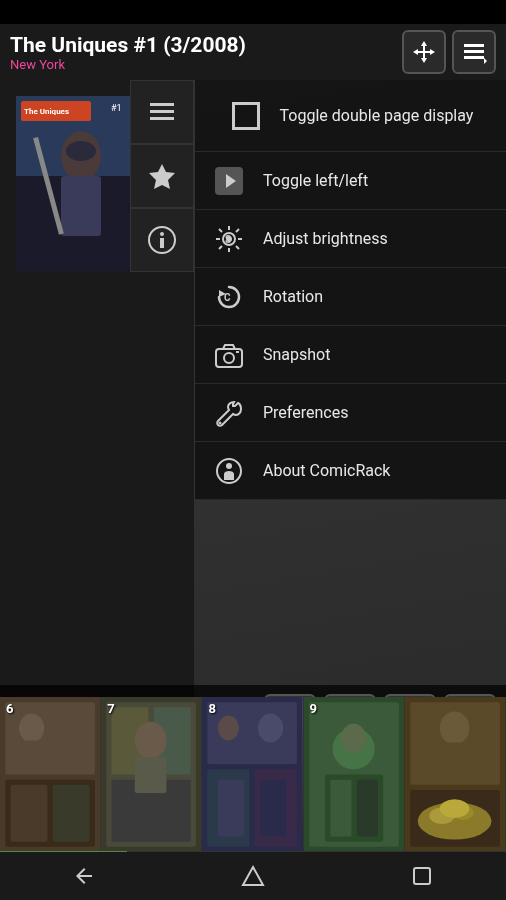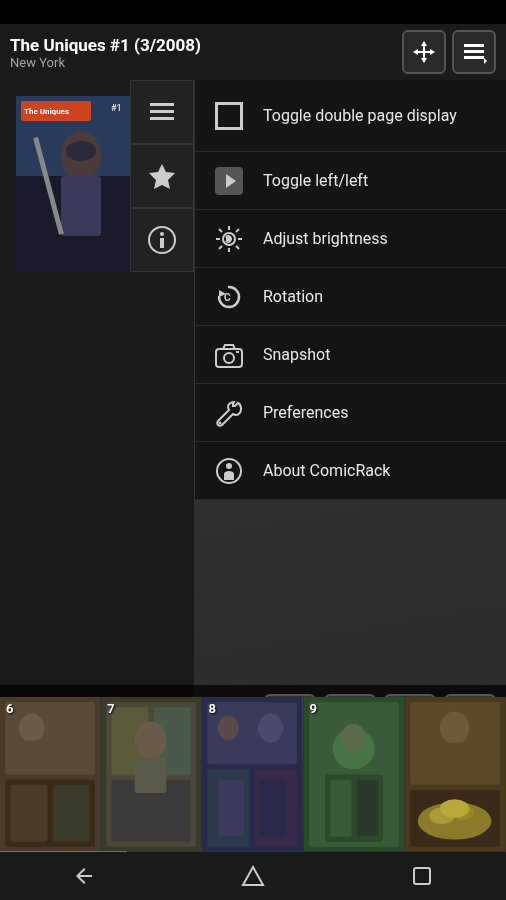--- a/index.html
+++ b/index.html
@@ -18,22 +18,22 @@
       top: 24px; left: 0; right: 0;
       height: 56px;
       background: #1a1a1a;
       display: flex;
       align-items: center;
       justify-content: space-between;
       padding: 0 10px;
       z-index: 50;
     }
     #top-bar .title-section { flex: 1; }
-    #top-bar .title { color: #fff; font-size: 17px; font-weight: bold; }
-    #top-bar .subtitle { color: #a3a3a3; font-size: 13px; }
+    #top-bar .title { color: #fff; font-size: 21px; font-weight: bold; }
+    #top-bar .subtitle { color: #ec4899; font-size: 13px; }
     #top-bar .top-buttons { display: flex; gap: 6px; }
     .top-btn {
       width: 44px; height: 44px;
       background: #2a2a2a;
       border: 2px solid #555;
       border-radius: 6px;
       display: flex; align-items: center; justify-content: center;
       cursor: pointer;
       color: #fff;
       font-size: 20px;
@@ -112,20 +112,21 @@
     }
     .menu-icon {
       width: 36px; height: 36px;
       display: flex; align-items: center; justify-content: center;
       font-size: 22px;
       color: #ccc;
       flex-shrink: 0;
     }
     .menu-item:first-child {
       height: 72px;
+      justify-content: center;
     }
 
     
     .icon-square {
       width: 28px; height: 28px;
       border: 3px solid #ccc;
       background: transparent;
       flex-shrink: 0;
     }
 

